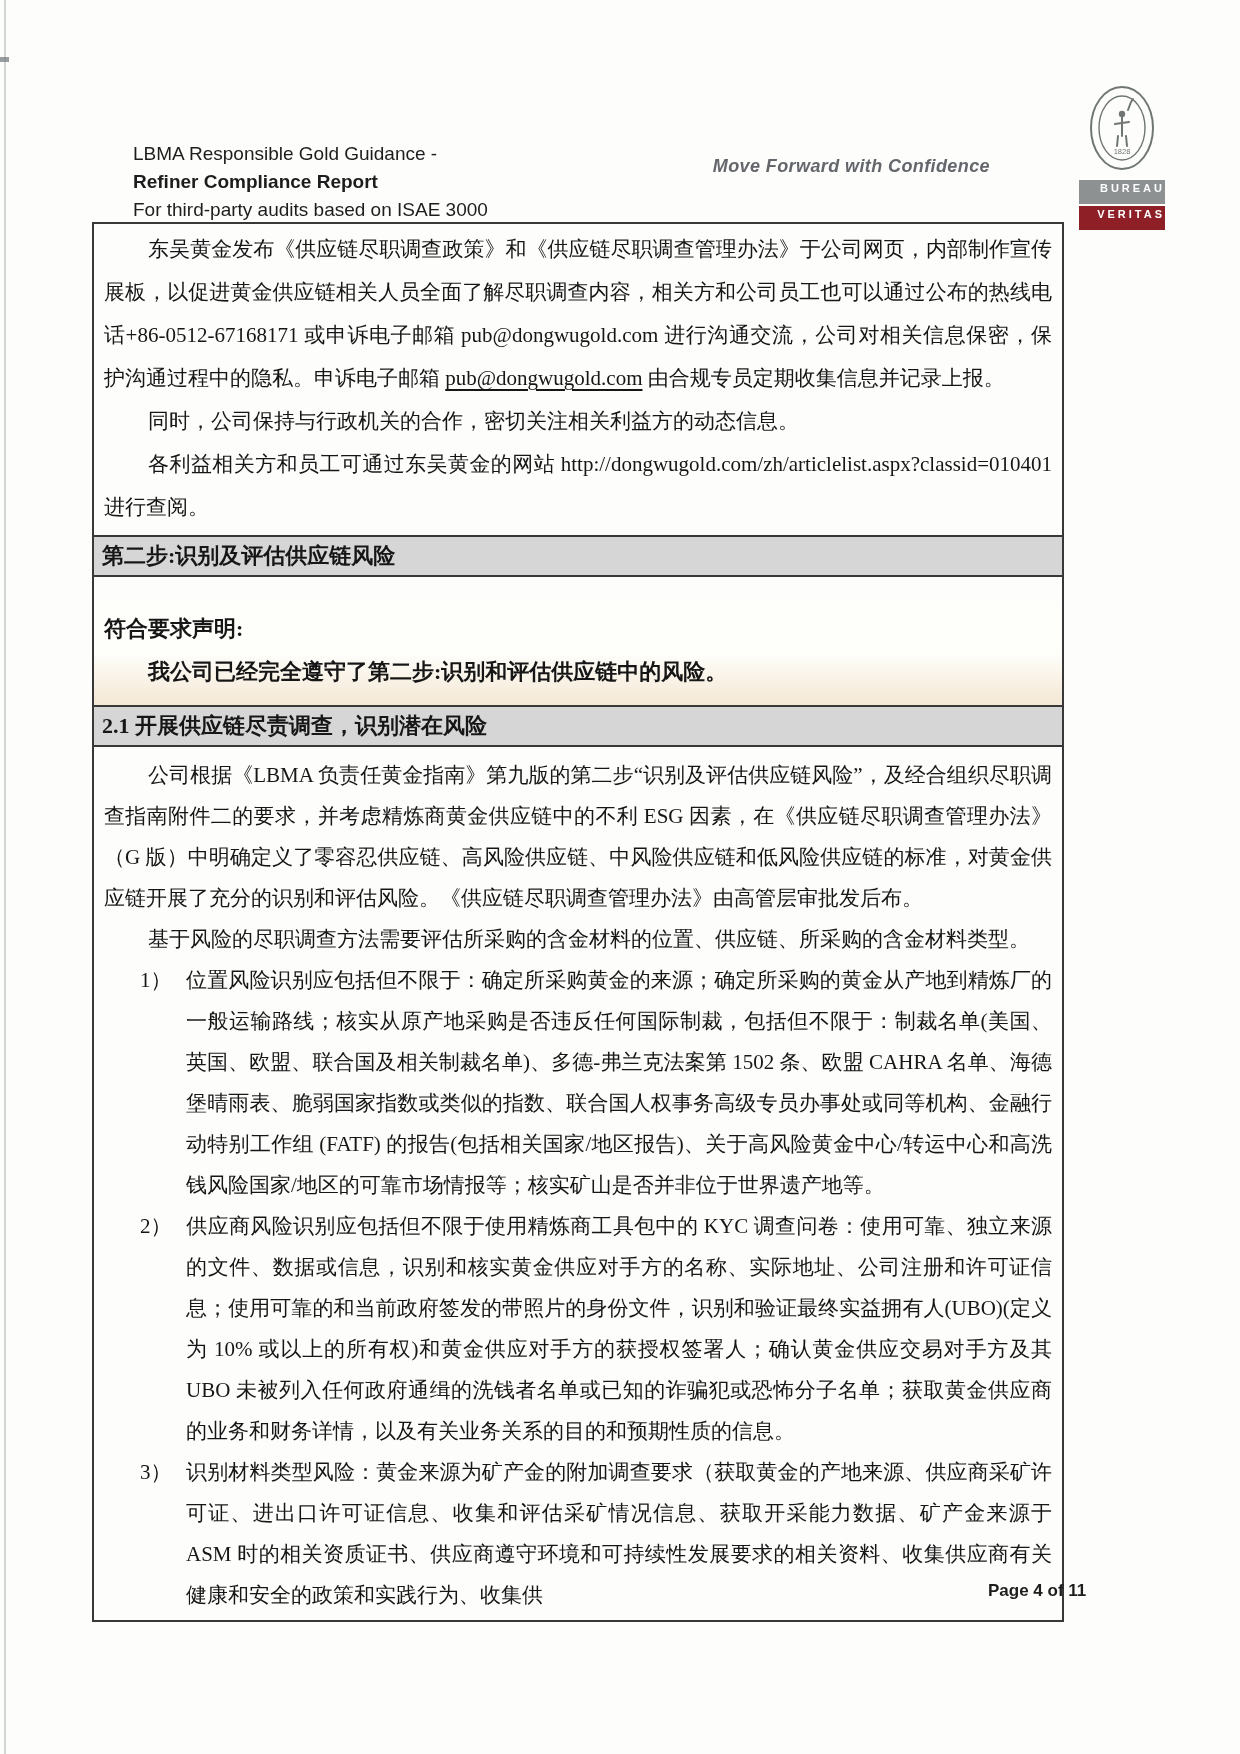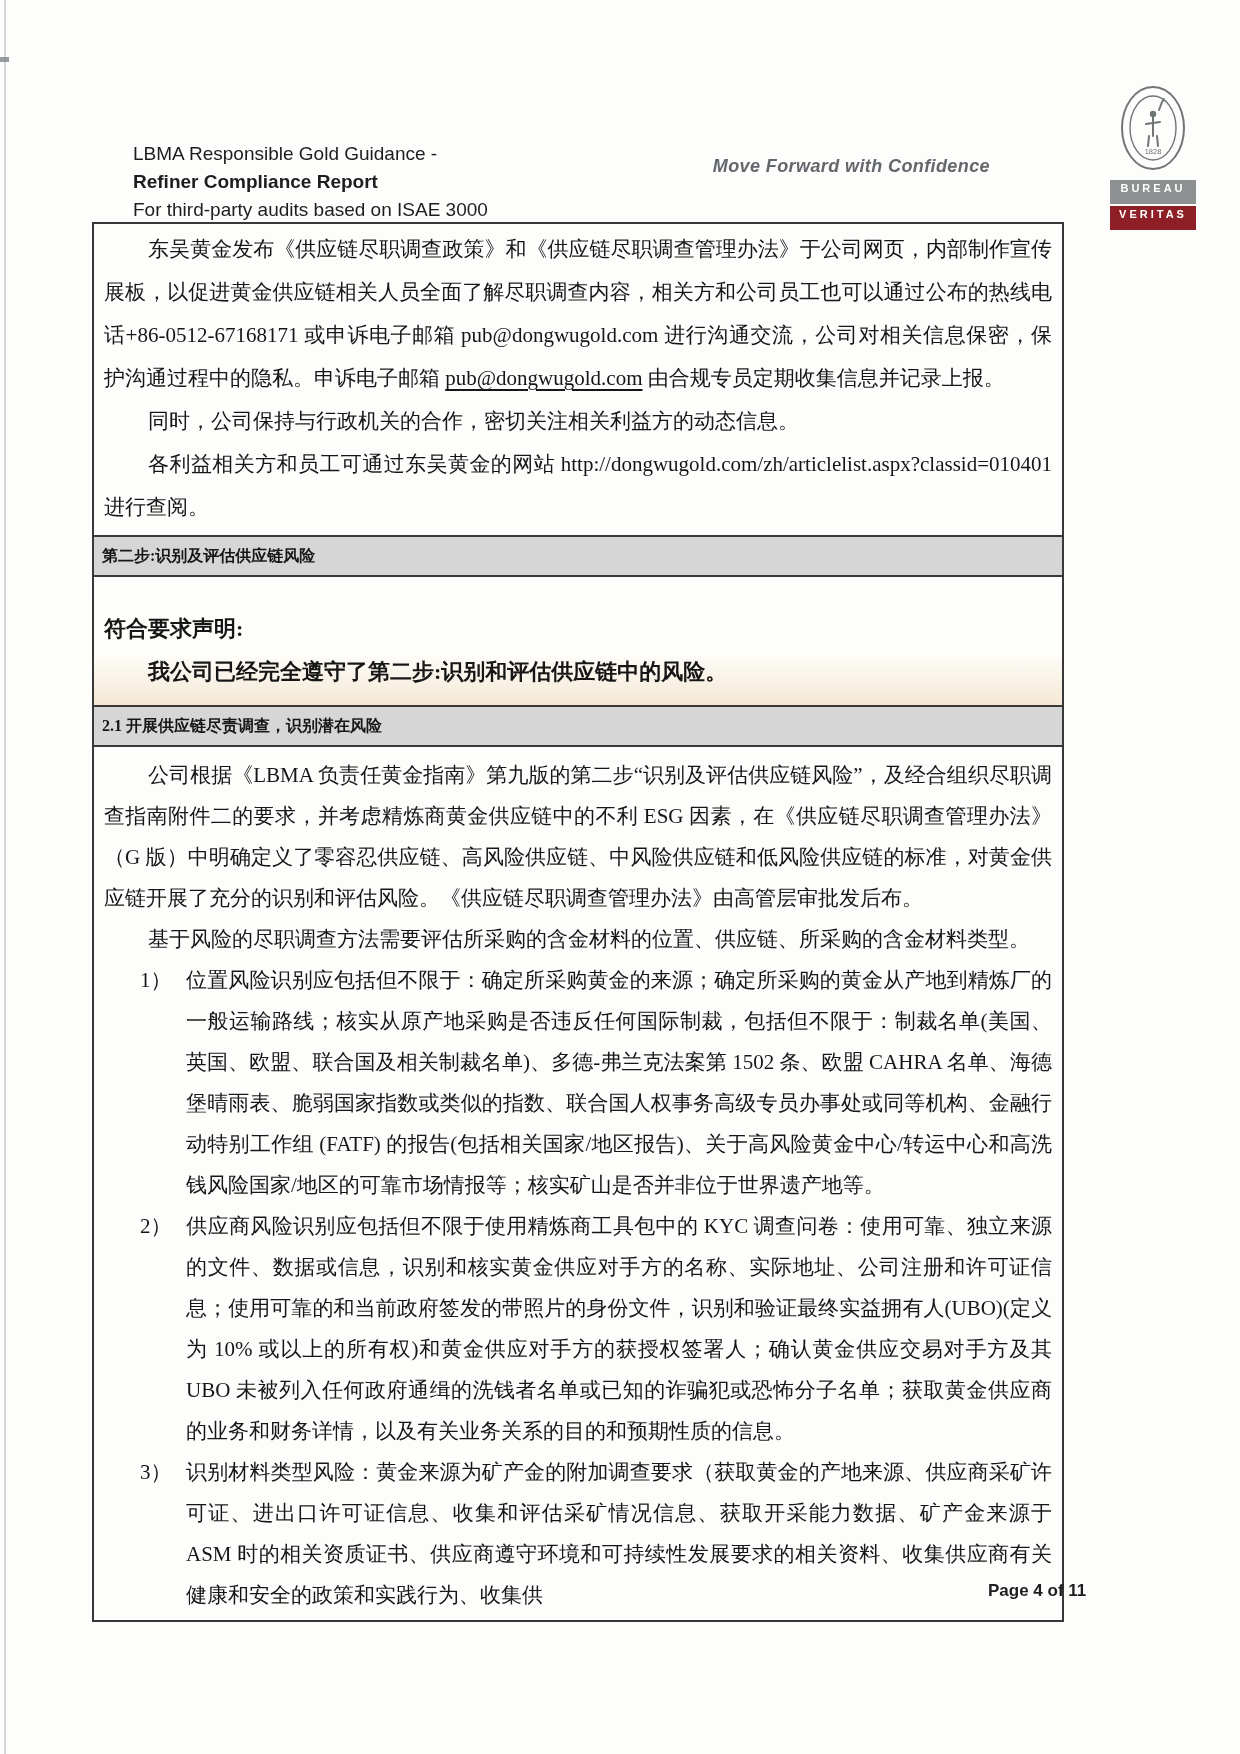--- a/index.html
+++ b/index.html
@@ -24,21 +24,21 @@
     font-size:19px;line-height:28px;color:#1d1d1d;
   }
   .hdr-left .b{font-weight:700;}
   .tagline{
     position:absolute;left:600px;top:156px;width:390px;
     text-align:right;
     font-family:"Liberation Sans","DejaVu Sans",sans-serif;
     font-style:italic;font-weight:700;font-size:18px;color:#63666b;
     letter-spacing:.4px;
   }
-  .logo{position:absolute;left:1110px;top:84px;width:86px;text-align:center;}
+  .logo{position:absolute;left:1079px;top:84px;width:86px;text-align:right;}
   .logo .word{
     display:block;width:86px;height:24px;line-height:16px;margin:0 auto 2px auto;
     font-family:"Liberation Sans","DejaVu Sans",sans-serif;
     font-weight:700;font-size:11px;letter-spacing:3px;color:#ffffff;
     box-sizing:border-box;
   }
 
   
   .docbox{
     position:absolute;left:92px;top:222px;width:972px;
@@ -47,21 +47,21 @@
     background:#fdfdfc;
   }
   .cell{padding:4px 10px 6px 10px;}
   .intro{font-size:21px;line-height:43px;text-align:justify;}
   .intro p{margin:0;text-indent:2.1em;}
   .u{text-decoration:underline;text-underline-offset:4px;}
 
   .bar{
     border-top:2px solid #383838;border-bottom:2px solid #383838;
     background:#d6d6d6;
-    font-weight:700;font-size:16px;line-height:24px;
+    font-weight:700;font-size:22px;line-height:24px;
     padding:7px 8px;
   }
   .decl{
     padding:6px 10px 12px 10px;
     background:linear-gradient(180deg,#fefefb 50%,#f7eedf 85%,#f4e8d4 100%);
     font-weight:700;font-size:22px;line-height:43px;margin-top:24px;
   }
   .decl .lbl{margin:0;}
   .decl .stmt{margin:0;text-indent:2em;}
 

